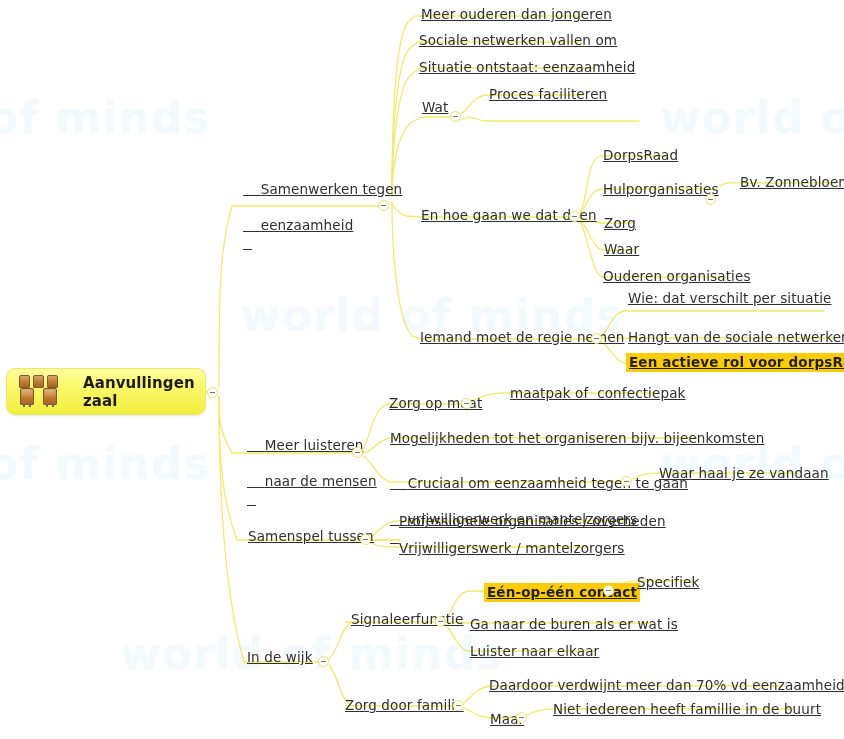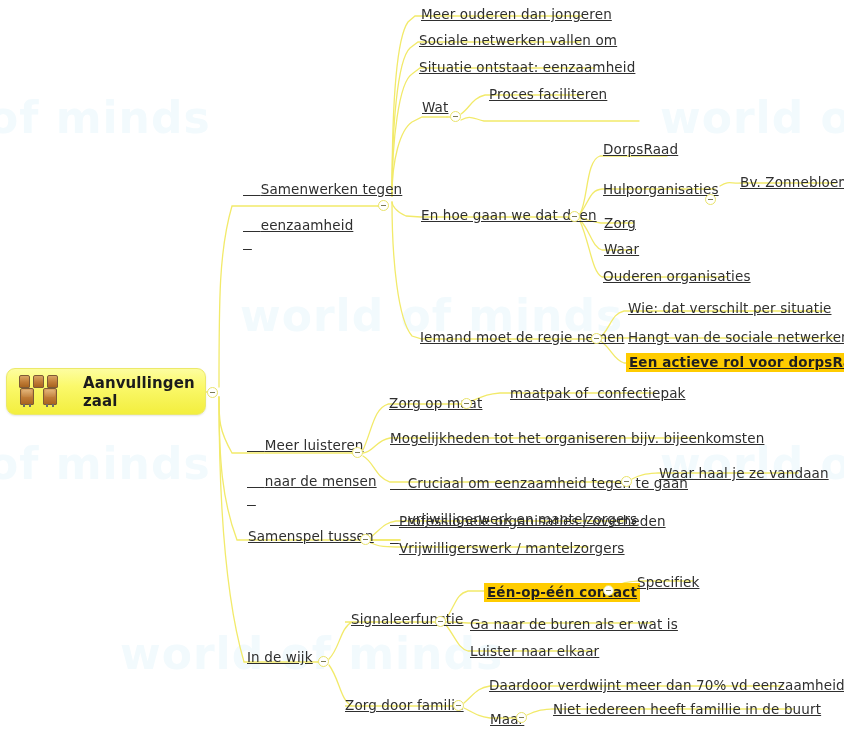--- a/index.html
+++ b/index.html
@@ -243,31 +243,31 @@
   <div class="node" style="left:421px; top:6px;">Meer ouderen dan jongeren</div>
   <div class="node" style="left:419px; top:59px;">Situatie ontstaat: eenzaamheid</div>
   <div class="node" style="left:419px; top:32px;">Sociale netwerken vallen om</div>
 
   <div class="node" style="left:422px; top:99px;">Wat</div>
   <div class="toggle" style="left:450px; top:111px;"></div>
   <div class="node" style="left:489px; top:86px;">Proces faciliteren</div>
 
   <div class="node" style="left:421px; top:207px;">En hoe gaan we dat doen</div>
   <div class="toggle" style="left:569px; top:211px;"></div>
-  <div class="node" style="left:603px; top:141px;">DorpsRaad</div>
+  <div class="node" style="left:603px; top:147px;">DorpsRaad</div>
   <div class="node" style="left:603px; top:181px;">Hulporganisaties</div>
   <div class="toggle" style="left:705px; top:194px;"></div>
   <div class="node" style="left:740px; top:174px;">Bv. Zonnebloem</div>
   <div class="node" style="left:604px; top:215px;">Zorg</div>
   <div class="node" style="left:604px; top:241px;">Waar</div>
   <div class="node" style="left:603px; top:268px;">Ouderen organisaties</div>
 
   <div class="node" style="left:420px; top:329px;">Iemand moet de regie nemen</div>
   <div class="toggle" style="left:591px; top:333px;"></div>
-  <div class="node" style="left:628px; top:300px;">Wie: dat verschilt per situatie</div>
+  <div class="node" style="left:628px; top:290px;">Wie: dat verschilt per situatie</div>
   <div class="node" style="left:628px; top:329px;">Hangt van de sociale netwerken af</div>
   <div class="node hl" style="left:626px; top:353px;">Een actieve rol voor dorpsRaden</div>
 
   <div class="node two-line" style="left:247px; top:418px; width:120px;">
     <span>Meer luisteren</span><br>
     <span>naar de mensen</span>
   </div>
   <div class="toggle" style="left:352px; top:447px;"></div>
 
   <div class="node" style="left:389px; top:395px;">Zorg op maat</div>

